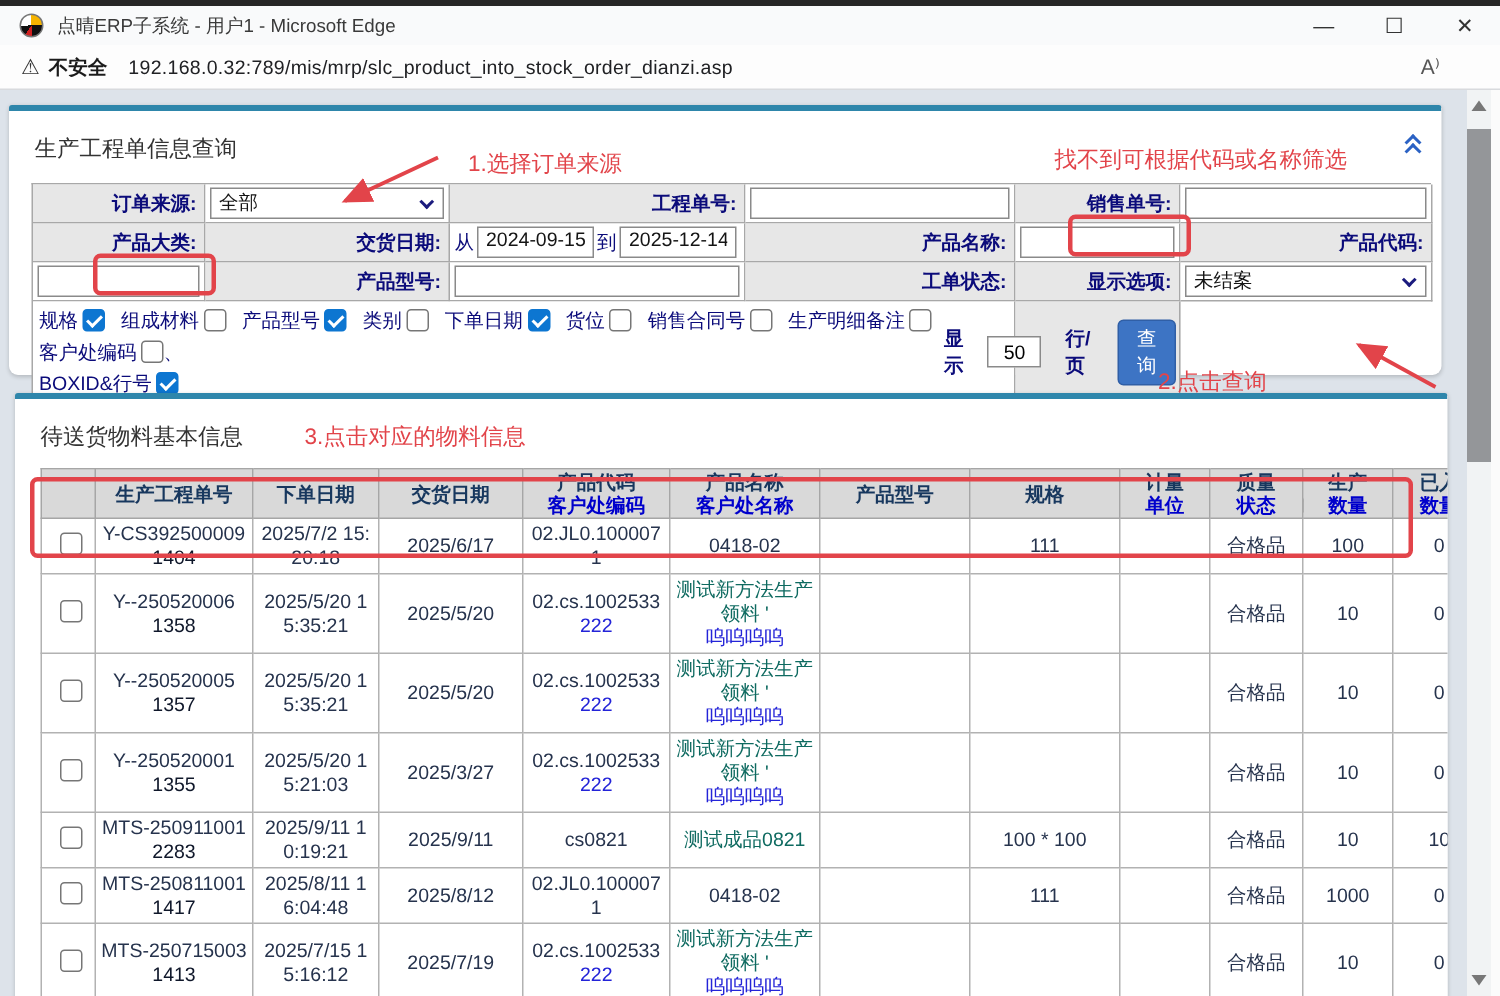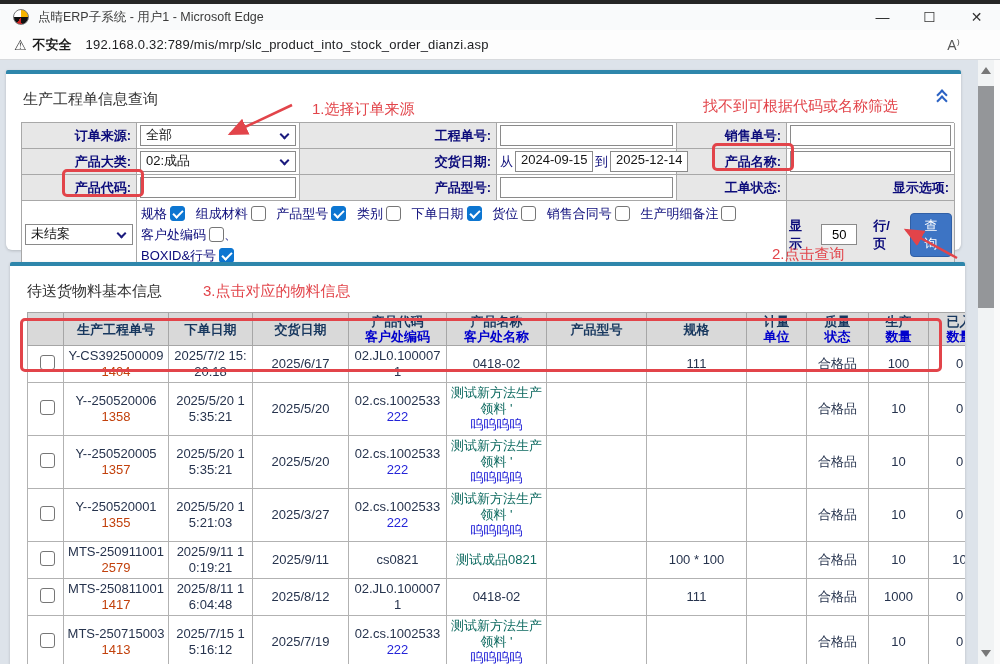--- a/index.html
+++ b/index.html
@@ -54,21 +54,21 @@
   .pagercell input { width:36px; height:21px; border:1px solid #8a8a8a; text-align:center; font-size:13px; }
   .btn-query { background:#3d74c4; border:1px solid #305fa6; color:#fff; font-size:13px; border-radius:4px; padding:3px 12px; margin-left:2px; cursor:pointer; }
 
   
   .ratio { position:absolute; right:22px; top:14px; display:flex; align-items:center; font-size:13px; color:#333; gap:4px;margin-top:46px; }
   .ratio input { width:40px; height:20px; border:1px solid #8a8a8a; text-align:center; font-size:13px; }
   .dtable { position:absolute; left:17px; top:46px; width:963px; border-collapse:collapse; table-layout:fixed; }
   .dtable th { background:#d9d9d9; border:1px solid #a6a6a6; font-size:13px; color:#17375e; font-weight:bold; height:33px; padding:1px 2px; line-height:15px; }
   .dtable th .l2 { color:#0000cc; }
   .dtable td { border:1px solid #b2b2b2; background:#fff; font-size:13px; color:#26334d; text-align:center; padding:2px 3px; line-height:16px; word-break:break-all; }
-  .green { color:#c2410c; }
+  .green { color:#0f172a; }
   .blue  { color:#2424d8; }
   .teal  { color:#0e6a60; }
 
   
   .red-note { position:absolute; color:#e2444a; font-size:15px; white-space:nowrap; z-index:30; }
   .red-box  { position:absolute; border:3px solid #e2444a; border-radius:5px; pointer-events:none; z-index:30; }
   .overlay-svg { position:absolute; left:0; top:0; width:1000px; height:604px; pointer-events:none; z-index:31; }
 
   
   .scrollbar { position:absolute; left:978px; top:0; width:16px; height:604px; background:#f1f3f4; }
@@ -126,26 +126,20 @@
             </div>
           </div>
         <div class="qcell qlabel">销售单号:</div>
         <div class="qcell qvalue">
             <div class="ctrl">
               <input value="" style="">
             </div>
           </div>
 
         <div class="qcell qlabel">产品大类:</div>
-        <div class="qcell qvalue">
-            <div class="ctrl sel">
-              <span>02:成品</span>
-              <span class="chev"></span>
-            </div>
-          </div>
         <div class="qcell qlabel">交货日期:</div>
         <div class="qcell qvalue">
             <div class="datepair">
             <span>从</span>
             <div class="ctrl">
                 <input value="2024-09-15" style="">
               </div>
             <span>到</span>
             <div class="ctrl">
                 <input value="2025-12-14" style="">
@@ -411,21 +405,21 @@
               <td></td>
               <td></td>
               <td>合格品</td>
               <td>10</td>
               <td>0</td>
             </tr>
             <tr>
               <td><span class="cb"></span></td>
               <td>
                 <div>MTS-250911001</div>
-                <div class="green">2579</div>
+                <div class="green">2283</div>
               </td>
               <td>2025/9/11 10:19:21</td>
               <td>2025/9/11</td>
               <td>
                 <div>cs0821</div>
               </td>
               <td>
                 <div class="teal">测试成品0821</div>
               </td>
               <td></td>

